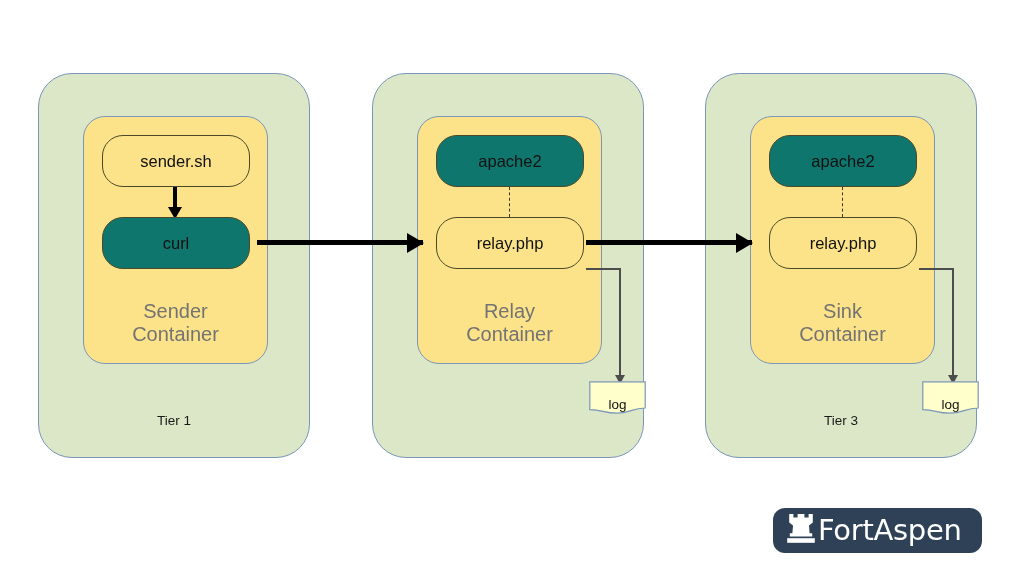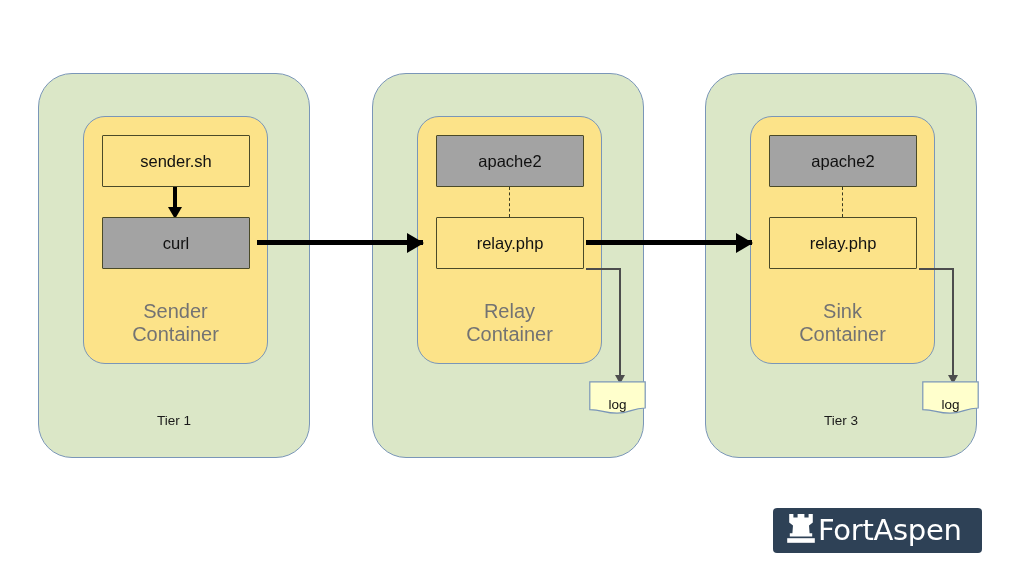--- a/index.html
+++ b/index.html
@@ -69,30 +69,30 @@
     color: #737373;
     line-height: 1.18;
     white-space: pre-line;
   }
 
   
   .node {
     position: absolute;
     box-sizing: border-box;
     border: 1px solid #4a4a28;
-    border-radius: 1px;
+    border-radius: 21px;
     display: flex;
     align-items: center;
     justify-content: center;
     font-size: 16.5px;
     color: #111111;
     text-align: left;
   }
   .node.plain  { background: #FCE389; }
-  .node.accent { background: #a3a3a3; }
+  .node.accent { background: #0f766e; }
 
   
   .node-top    { left: 18px; top: 18px;  width: 148px; height: 52px; }
   .node-bottom { left: 18px; top: 100px; width: 148px; height: 52px; }
 
   
   .dash-link {
     position: absolute;
     left: 91px;
     top: 70px;
@@ -187,21 +187,21 @@
   }
 
   
   #brand-badge {
     position: absolute;
     left: 773px;
     top: 508px;
     width: 209px;
     height: 45px;
     background: #2E4156;
-    border-radius: 4px;
+    border-radius: 12px;
     display: flex;
     align-items: center;
     padding-left: 13px;
     box-sizing: border-box;
   }
   #brand-badge .rook { flex: 0 0 auto; margin-right: 2px; }
   #brand-name {
     color: #ffffff;
     font-size: 29px;
     letter-spacing: -0.3px;

